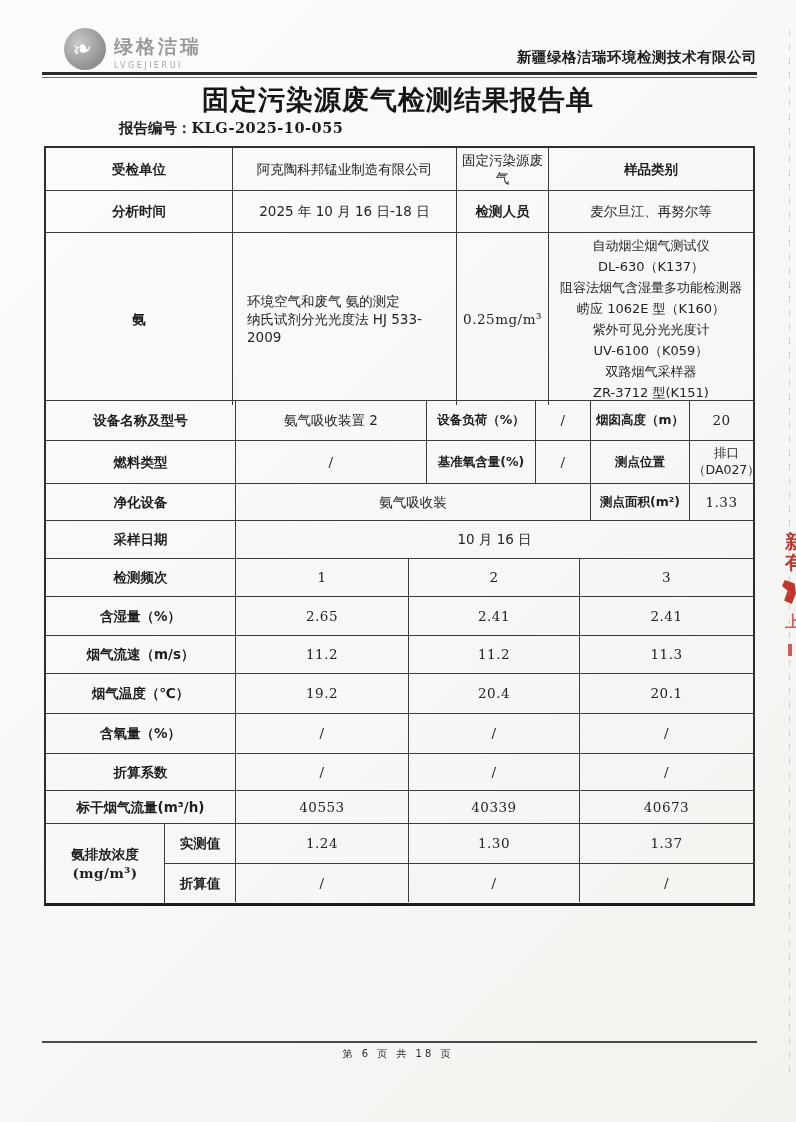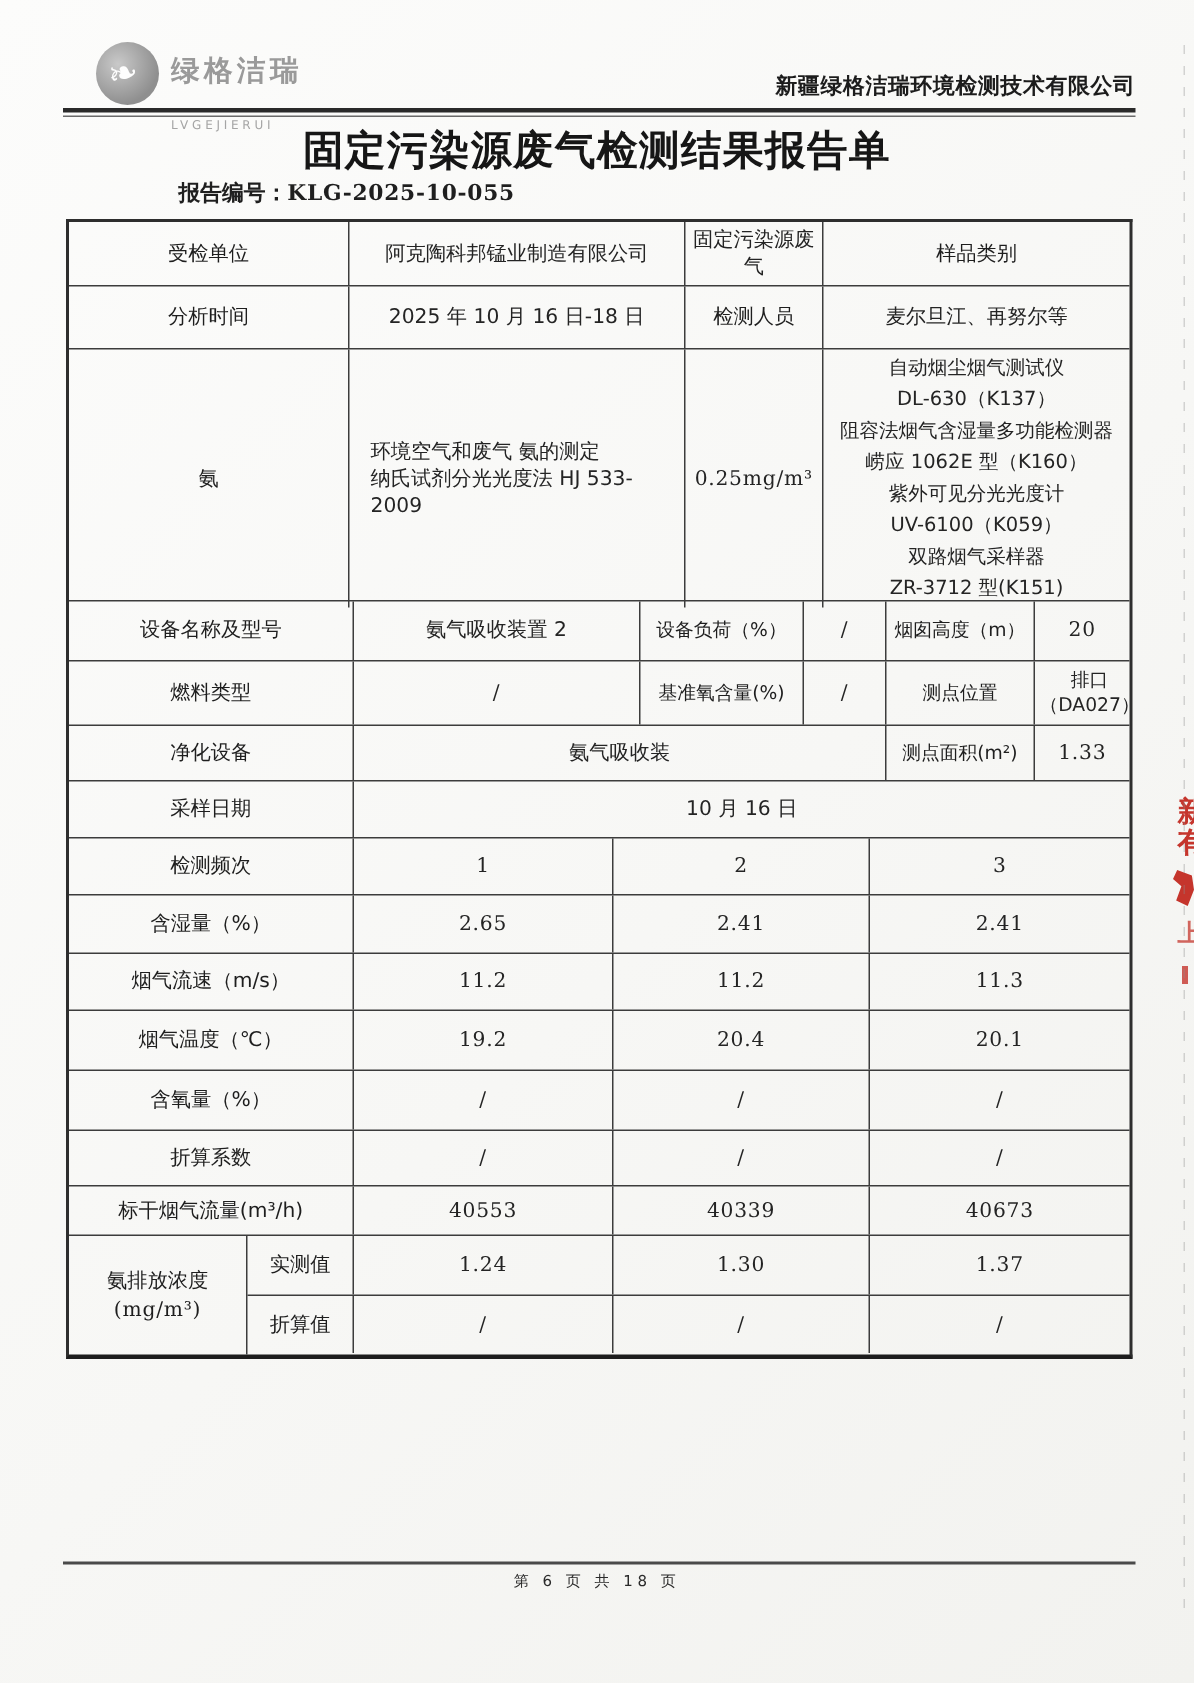--- a/index.html
+++ b/index.html
@@ -14,39 +14,39 @@
   .hdr { position:absolute; left:42px; top:26px; width:715px; height:50px; }
   .logo { position:absolute; left:22px; top:2px; display:flex; align-items:flex-start; }
   .logo-circle {
     width:42px; height:42px; border-radius:50%;
     background:radial-gradient(circle at 35% 35%, #c9c9c9 0%, #8f8f8f 70%);
     position:relative; flex:0 0 auto;
   }
   .logo-leaf { position:absolute; left:8px; top:7px; font-size:24px; color:#fdfdfd; transform:rotate(-12deg); }
   .logo-text { margin-left:8px; padding-top:6px; }
   .logo-cn { font-size:19px; font-weight:700; color:#9a9a9a; letter-spacing:3px; }
-  .logo-en { font-size:8px; color:#a5a5a5; letter-spacing:2.5px; margin-top:19px; }
+  .logo-en { font-size:8px; color:#a5a5a5; letter-spacing:2.5px; margin-top:1px; }
   .company { position:absolute; right:0; top:22px; font-size:14.5px; font-weight:700; color:#1c1c1c; letter-spacing:.5px; }
   .rule-double { position:absolute; left:42px; top:72px; width:715px; height:6px;
     border-top:3px solid #2a2a2a; border-bottom:1px solid #6a6a6a; }
   
   .title { position:absolute; left:0; top:82px; width:100%; text-align:center;
     font-size:27px; font-weight:700; color:#161616; letter-spacing:1px; }
   .report-no { position:absolute; left:90px; top:119px; font-size:14.5px; font-weight:600; color:#1f1f1f;margin-left:29px; }
   .report-no .val { font-weight:600; letter-spacing:.5px; }
   
   .doc-table { position:absolute; left:44px; top:146px; width:711px;
     border:2px solid #2e2e2e; border-bottom:3px solid #1d1d1d; background:transparent; }
   .t-row { display:grid; border-bottom:1px solid #3c3c3c; }
   .doc-table > .t-row:last-child { border-bottom:none; }
   .cell { display:flex; align-items:center; justify-content:center; text-align:center;
     border-right:1px solid #3c3c3c; font-size:13.5px; color:#242424; padding:2px 3px;
     line-height:1.35; flex-direction:column; }
   .t-row .cell:last-child, .sub-row .cell:last-child { border-right:none; }
-  .lab { font-weight:400; color:#1e1e1e; }
+  .lab { font-weight:700; color:#1e1e1e; }
   .num { font-family:"DejaVu Serif","Liberation Serif",serif; letter-spacing:.5px; }
   .g-info  { grid-template-columns:187px 224px 92px 1fr; }
   .g-equip { grid-template-columns:190px 191px 109px 55px 99px 1fr; }
   .g-purify{ grid-template-columns:190px 355px 99px 1fr; }
   .g-sample{ grid-template-columns:190px 1fr; }
   .g-data  { grid-template-columns:190px 173px 171px 1fr; }
   .g-comp  { grid-template-columns:119px 1fr; }
   .comp-right .sub-row { display:grid; grid-template-columns:71px 173px 171px 1fr; border-bottom:1px solid #3c3c3c; }
   .comp-right .sub-row:last-child { border-bottom:none; }
   .method-cell { align-items:flex-start; text-align:left; padding-left:14px; justify-content:center; }

